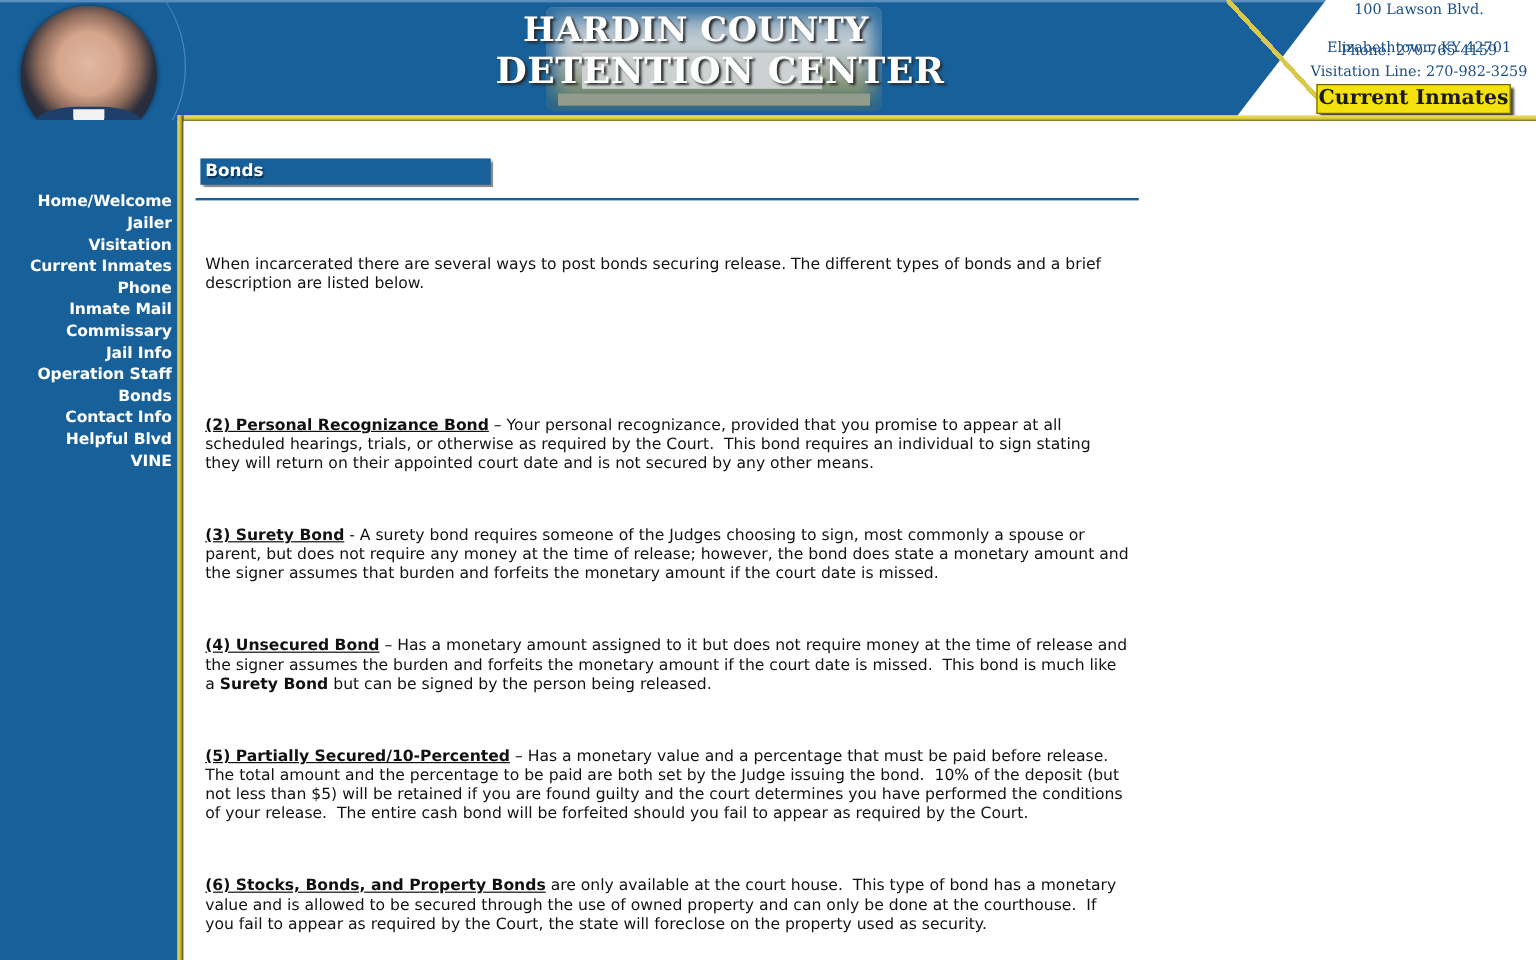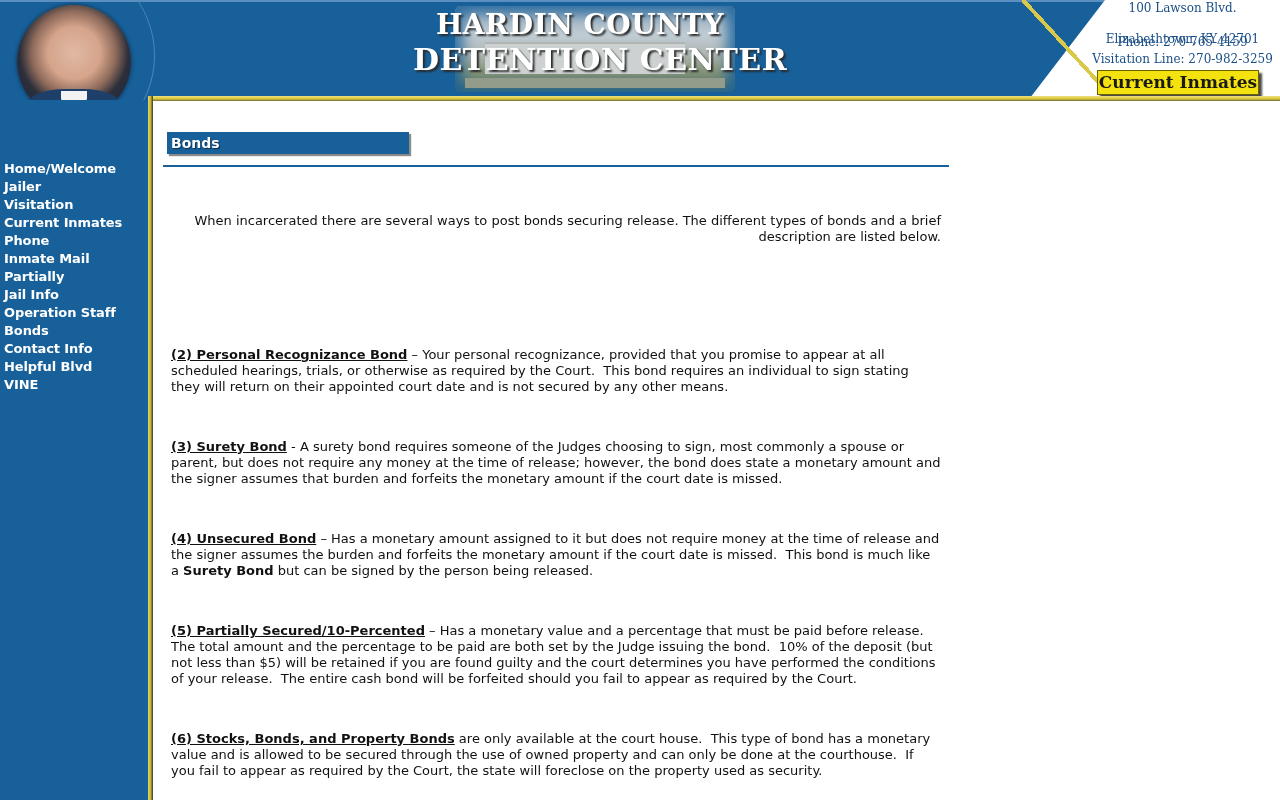--- a/index.html
+++ b/index.html
@@ -104,21 +104,21 @@
     
     .sidebar {
       position: absolute; left: 0; top: 100px; width: 148px; height: 700px;
       background: #17609a;
     }
     .sidebar-trim {
       position: absolute; left: 148px; top: 96px; width: 5px; height: 704px;
       background: linear-gradient(90deg, #e6d56a 0%, #c9b535 50%, #3a3a2a 100%);
     }
     .nav {
-      position: absolute; left: 4px; top: 160px; margin: 0; padding: 0; list-style: none;
+      position: absolute; left: 25px; top: 160px; margin: 0; padding: 0; list-style: none; text-align: right;
     }
     .nav li {
       font-size: 13px; line-height: 18px; color: #ffffff; font-weight: normal;
       cursor: pointer; white-space: nowrap;
     }
     .nav li span { font-weight: bold; letter-spacing: -0.1px; }
 
     
     .content {
       position: absolute; left: 153px; top: 101px; width: 1127px; height: 699px; background: #fff;
@@ -174,34 +174,34 @@
 
 <div class="sidebar"></div>
 <div class="sidebar-trim"></div>
 <ul class="nav">
   <li><span>Home/Welcome</span></li>
   <li><span>Jailer</span></li>
   <li><span>Visitation</span></li>
   <li><span>Current Inmates</span></li>
   <li><span>Phone</span></li>
   <li><span>Inmate Mail</span></li>
-  <li><span>Partially</span></li>
+  <li><span>Commissary</span></li>
   <li><span>Jail Info</span></li>
   <li><span>Operation Staff</span></li>
   <li><span>Bonds</span></li>
   <li><span>Contact Info</span></li>
   <li><span>Helpful Blvd</span></li>
   <li><span>VINE</span></li>
 </ul>
 
 <div class="content">
   <div class="section-title">Bonds</div>
   <div class="title-rule"></div>
 
-  <p class="body-text" style="top:112px; margin:0;text-align:right;">When incarcerated there are several ways to post bonds securing release. The different types of bonds and a brief description are listed below.</p>
+  <p class="body-text" style="top:112px; margin:0;">When incarcerated there are several ways to post bonds securing release. The different types of bonds and a brief description are listed below.</p>
 
 
   <p class="body-text" style="top:246px; margin:0;"><span class="bond-name">(2) Personal Recognizance Bond</span><span style="white-space:pre-wrap;"> – Your personal recognizance, provided that you promise to appear at all scheduled hearings, trials, or otherwise as required by the Court.  This bond requires an individual to sign stating they will return on their appointed court date and is not secured by any other means.</span></p>
 
   <p class="body-text" style="top:338px; margin:0;"><span class="bond-name">(3) Surety Bond</span><span style="white-space:pre-wrap;"> - A surety bond requires someone of the Judges choosing to sign, most commonly a spouse or parent, but does not require any money at the time of release; however, the bond does state a monetary amount and the signer assumes that burden and forfeits the monetary amount if the court date is missed.</span></p>
 
   <p class="body-text" style="top:430px; margin:0;"><span class="bond-name">(4) Unsecured Bond</span><span style="white-space:pre-wrap;"> – Has a monetary amount assigned to it but does not require money at the time of release and the signer assumes the burden and forfeits the monetary amount if the court date is missed.  This bond is much like a </span><span class="bold">Surety Bond</span><span style="white-space:pre-wrap;"> but can be signed by the person being released.</span></p>
 
   <p class="body-text" style="top:522px; margin:0;"><span class="bond-name">(5) Partially Secured/10-Percented</span><span style="white-space:pre-wrap;"> – Has a monetary value and a percentage that must be paid before release.  The total amount and the percentage to be paid are both set by the Judge issuing the bond.  10% of the deposit (but not less than $5) will be retained if you are found guilty and the court determines you have performed the conditions of your release.  The entire cash bond will be forfeited should you fail to appear as required by the Court.</span></p>
 

